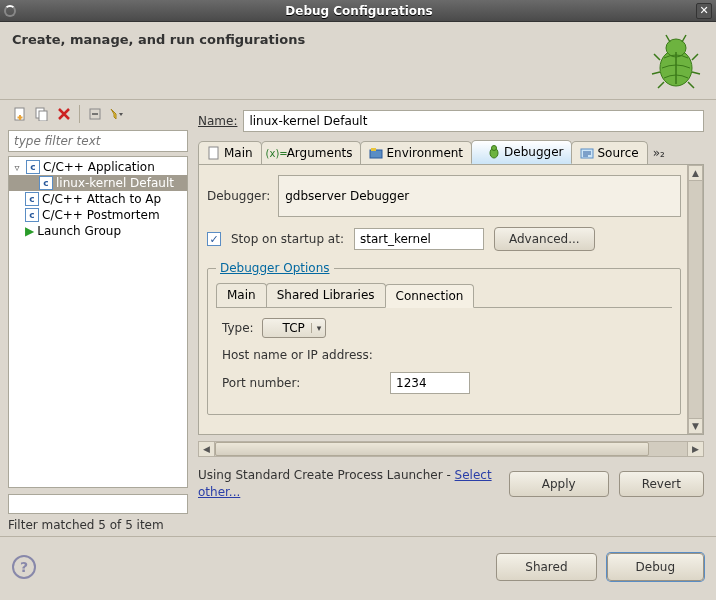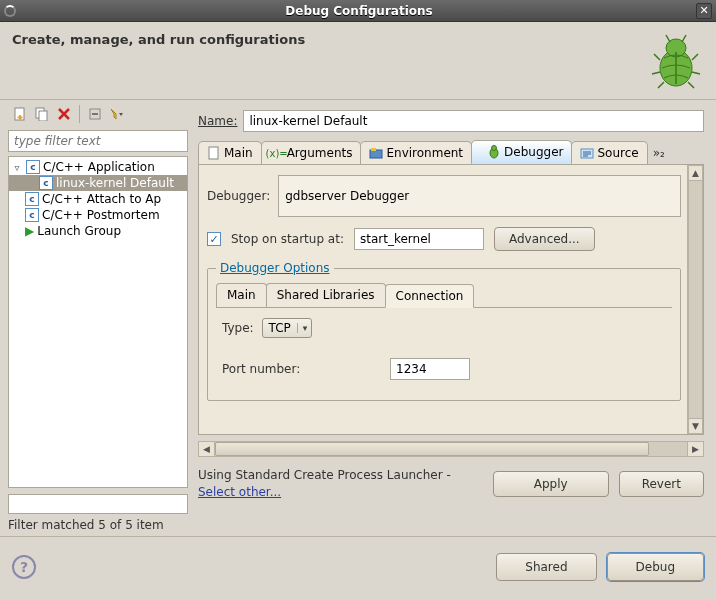--- a/index.html
+++ b/index.html
@@ -58,21 +58,21 @@
 .checkbox { width: 14px; height: 14px; border: 1px solid #5a8dc4; background: #fff; display: flex; align-items: center; justify-content: center; color: #2a5a9c; font-size: 11px; }
 .btn { background: linear-gradient(#f4f1e8,#dcd6c7); border: 1px solid #999284; border-radius: 4px; padding: 4px 14px; color: #333; }
 
 fieldset { border: 1px solid #aaa79a; border-radius: 2px; padding: 8px 8px 10px 8px; margin-top: 4px; }
 fieldset legend { padding: 0 4px; color: #0369a1; text-decoration: underline; }
 
 .subtabs { display: flex; border-bottom: 1px solid #aaa79a; margin-bottom: 10px; }
 .subtab { padding: 4px 10px; border: 1px solid #aaa79a; border-bottom: none; background: #eee9dc; margin-right: -1px; border-top-left-radius: 4px; border-top-right-radius: 4px; }
 .subtab.active { background: #f5f0e4; border-bottom: 1px solid #f5f0e4; position: relative; top: 1px; }
 
-.select { display: inline-flex; align-items: center; border: 1px solid #999284; border-radius: 3px; background: linear-gradient(#f4f1e8,#e2ddcf); padding: 2px 4px 2px 6px; gap: 6px; }
+.select { display: inline-flex; align-items: center; border: 1px solid #999284; border-radius: 3px; background: linear-gradient(#f4f1e8,#e2ddcf); padding: 2px 4px 2px 20px; gap: 6px; }
 .select .caret { border-left: 1px solid #b0a998; padding-left: 5px; font-size: 9px; color: #444; }
 
 .hscroll { height: 16px; background: #dcd7ce; border: 1px solid #b8b2a5; display: flex; margin-top: 6px; }
 .hscroll .arr { width: 16px; background: #e8e3d5; border-right: 1px solid #b8b2a5; display:flex;align-items:center;justify-content:center;font-size:9px;color:#555;}
 .hscroll .arr:last-child { border-right: none; border-left: 1px solid #b8b2a5; }
 .hscroll .track { flex:1; background:#d2ccbf; position: relative; }
 .hscroll .thumb { position:absolute; left:0; top:0; bottom:0; width:92%; background: linear-gradient(#ece7d9,#d5cfc1); border: 1px solid #b0a998; border-radius: 2px; }
 
 .launcher-row { display: flex; align-items: center; gap: 10px; margin-top: 10px; }
 .launcher-row .text { flex: 1; color: #333; line-height: 1.4; }
@@ -242,20 +242,21 @@
           </div>
 
           <div class="field-row" style="padding-left:6px">
             <span class="lbl">Type:</span>
             <div class="select">
               <span>TCP</span>
               <span class="caret">▾</span>
             </div>
           </div>
           <div class="field-row" style="padding-left:6px">
+            <span class="lbl" style="width:160px">Host name or IP address:</span>
           </div>
           <div class="field-row" style="padding-left:6px">
             <span class="lbl" style="width:160px">Port number:</span>
             <input class="text-input" style="width: 80px;" value="1234">
           </div>
         </fieldset>
       </div>
       <div class="vscroll">
         <div class="arr">▲</div>
         <div class="track"></div>
@@ -268,21 +269,21 @@
       <div class="track">
           <div class="thumb"></div>
         </div>
       <div class="arr">▶</div>
     </div>
 
     <div class="launcher-row">
       <div class="text">
         <span>Using Standard Create Process Launcher - </span><a href="#">Select other...</a>
       </div>
-      <button class="btn" style="padding:5px 40px">Apply</button>
+      <button class="btn" style="padding:5px 32px">Apply</button>
       <button class="btn" style="padding:5px 22px">Revert</button>
     </div>
   </div>
 </div>
 
 <div class="footer">
   <div class="help">?</div>
   <div class="spacer"></div>
   <button class="btn">Shared</button>
   <button class="btn default">Debug</button>

